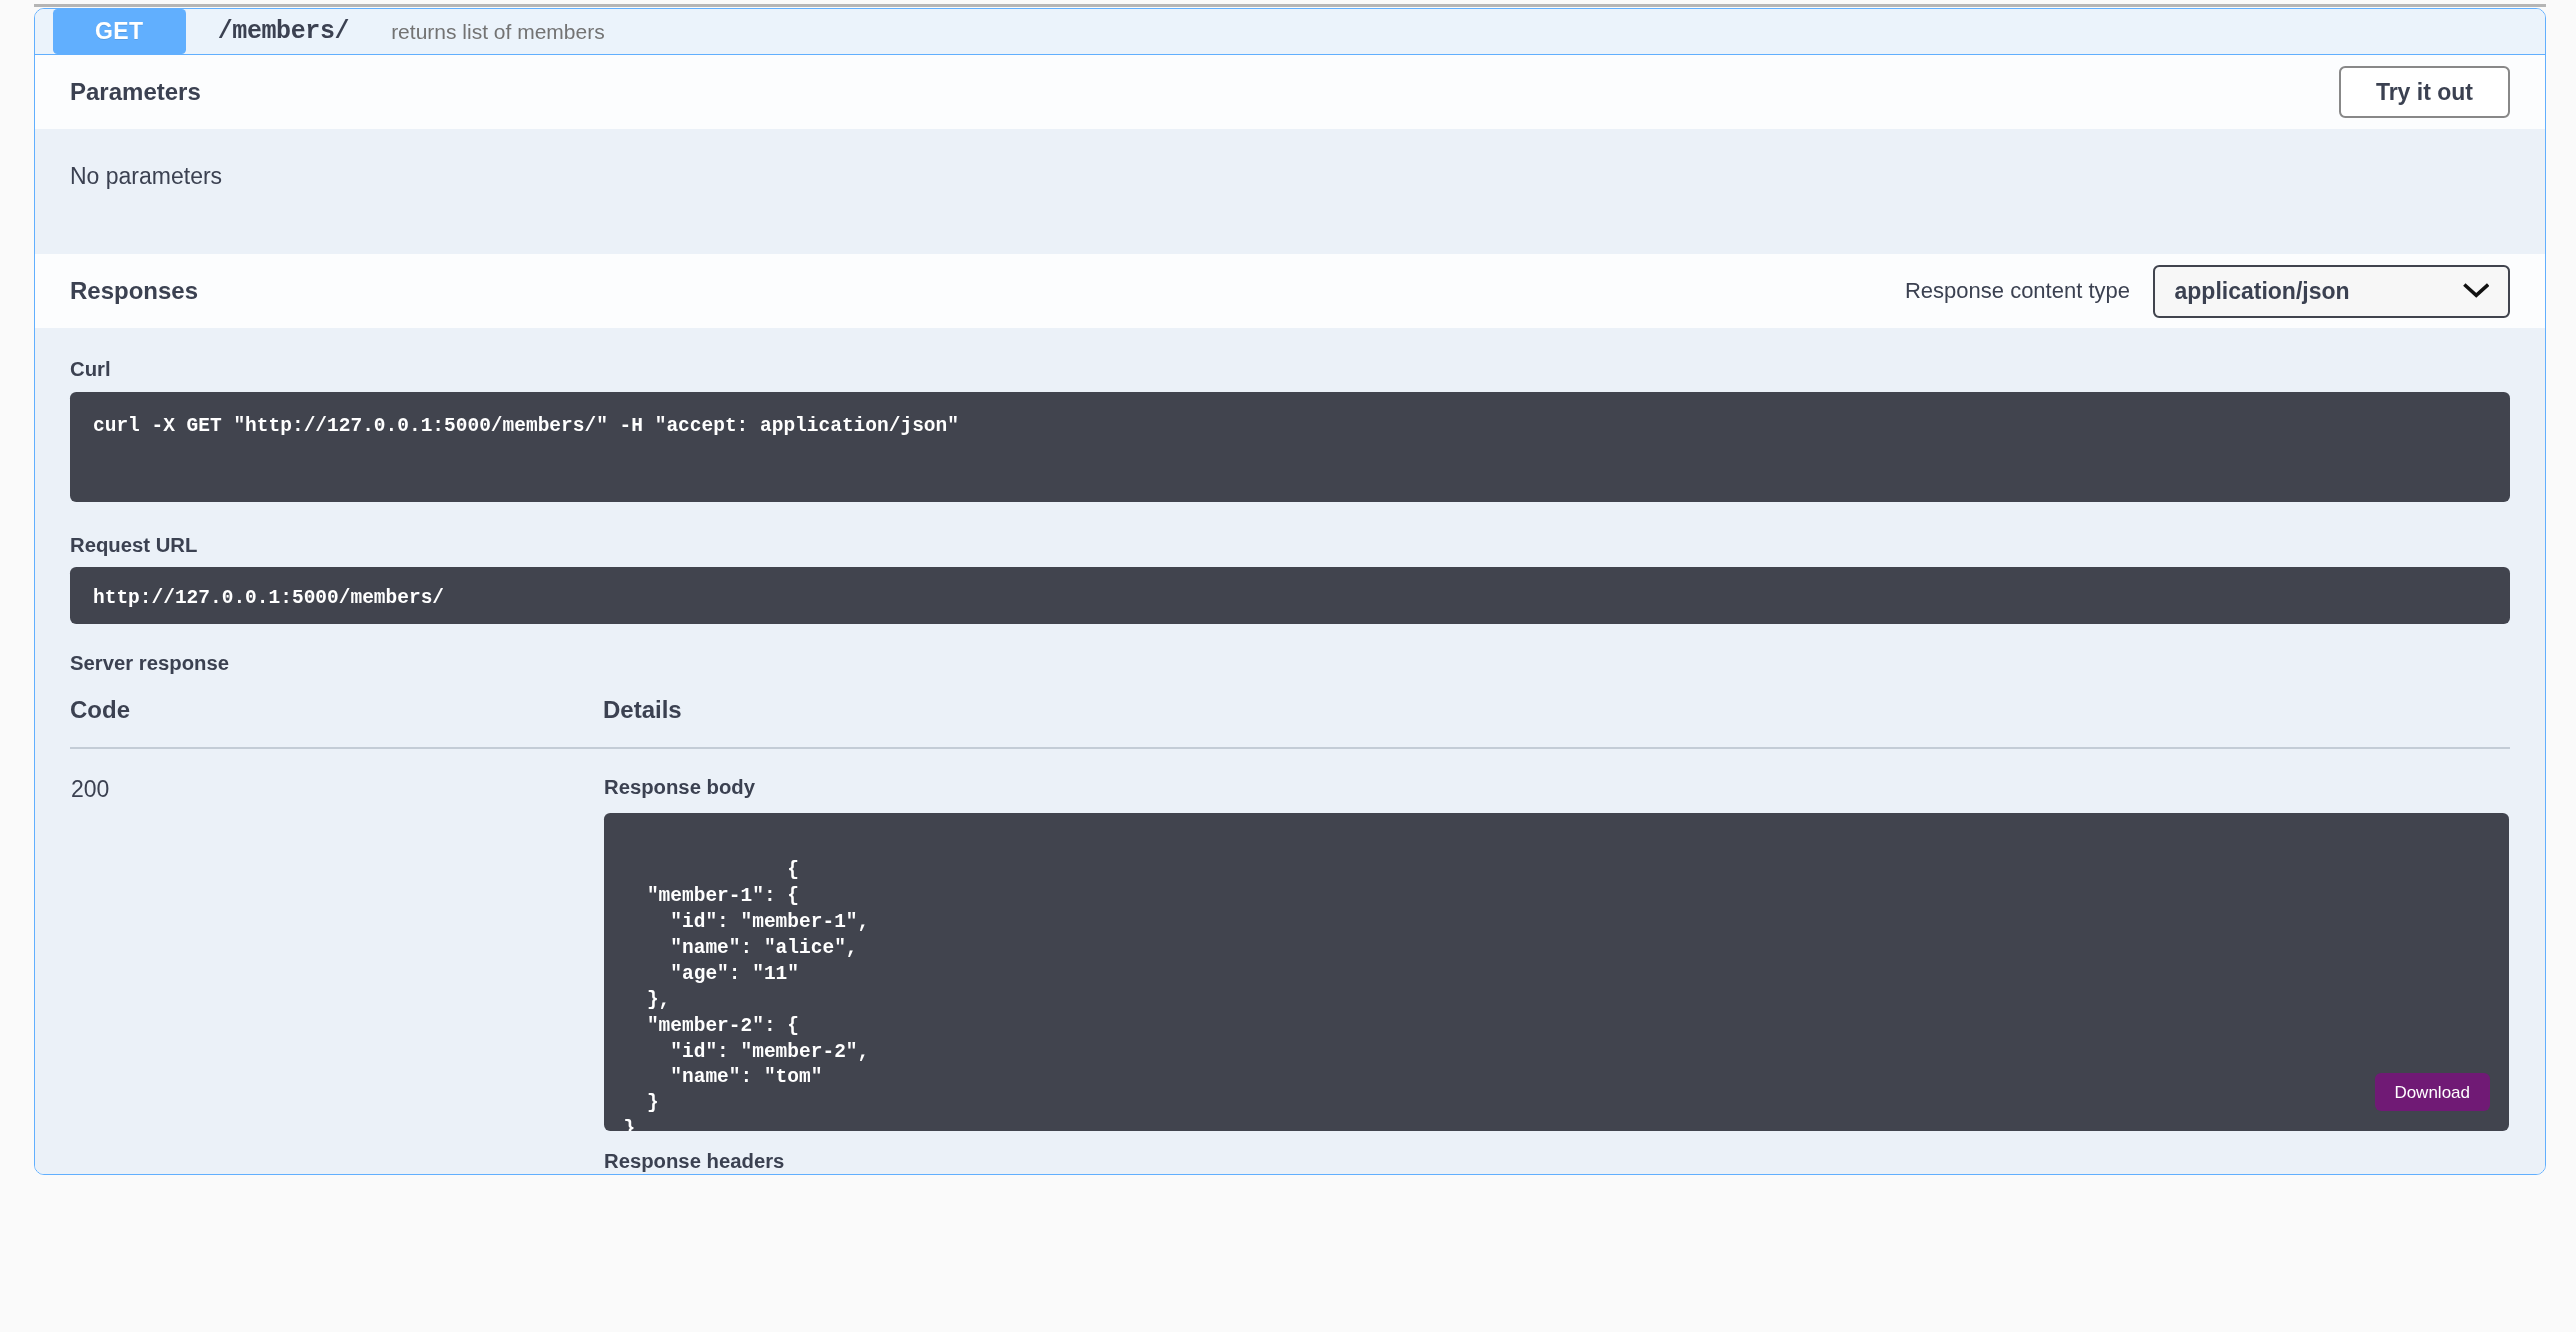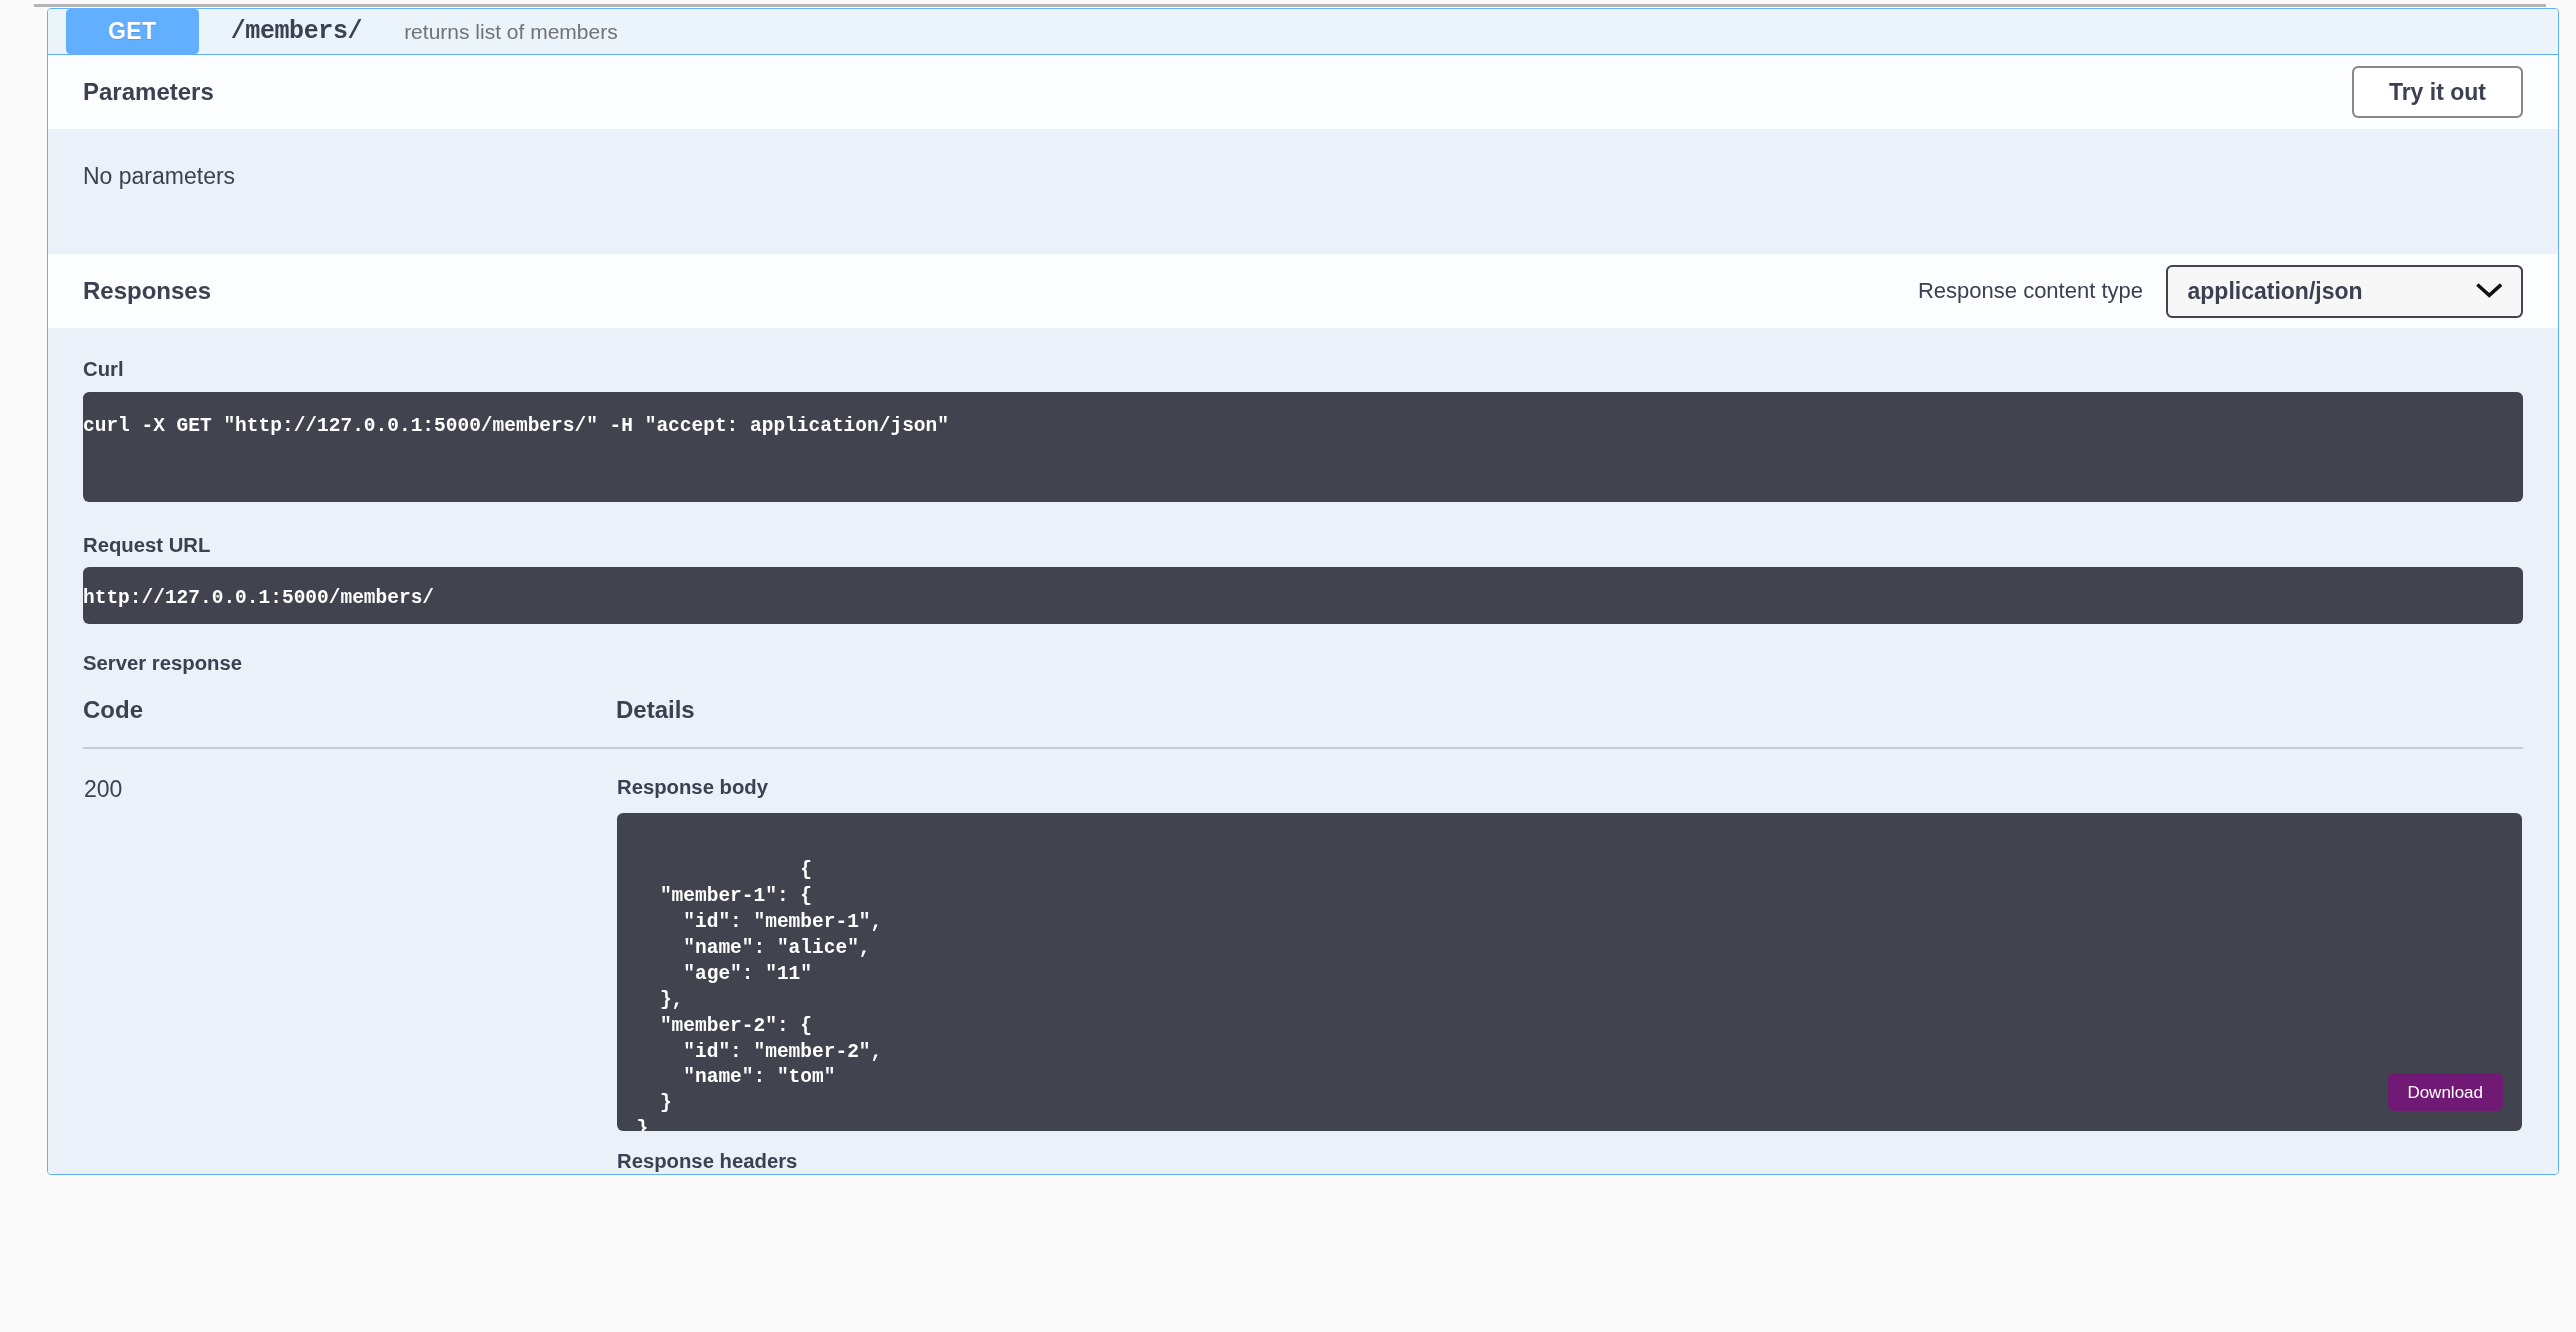--- a/index.html
+++ b/index.html
@@ -22,25 +22,25 @@
     top: 4.4px;
     left: 34px;
     width: 2512px;
     height: 2.7px;
     background: #b5b5b5;
   }
 
   .opblock {
     position: absolute;
     top: 8px;
-    left: 47px;
+    left: 34px;
     width: 2512px;
     background: #ffffff;
     border: 1.8px solid #61affe;
-    border-radius: 4px;
+    border-radius: 10px;
     box-sizing: border-box;
     overflow: hidden;
   }
 
   
   .opblock-summary {
     display: flex;
     align-items: center;
     background: #ebf3fb;
     padding: 9.7px 17.7px;
@@ -158,21 +158,21 @@
     margin: 0 0 10.6px 0;
   }
 
   .code-block {
     background: #41444e;
     border-radius: 6.2px;
     color: #ffffff;
     font-family: "Liberation Mono", monospace;
     font-size: 19.5px;
     line-height: 1.4;
-    padding: 21px 0;
+    padding: 21px 23px;
     box-sizing: border-box;
     white-space: pre;
     overflow: hidden;
     position: relative;
     font-weight: bold;
   }
   .curl-block { height: 110px; margin-bottom: 32px; }
   .url-block  { height: 57px; padding-top: 17.7px; margin-bottom: 28px; }
 
   

